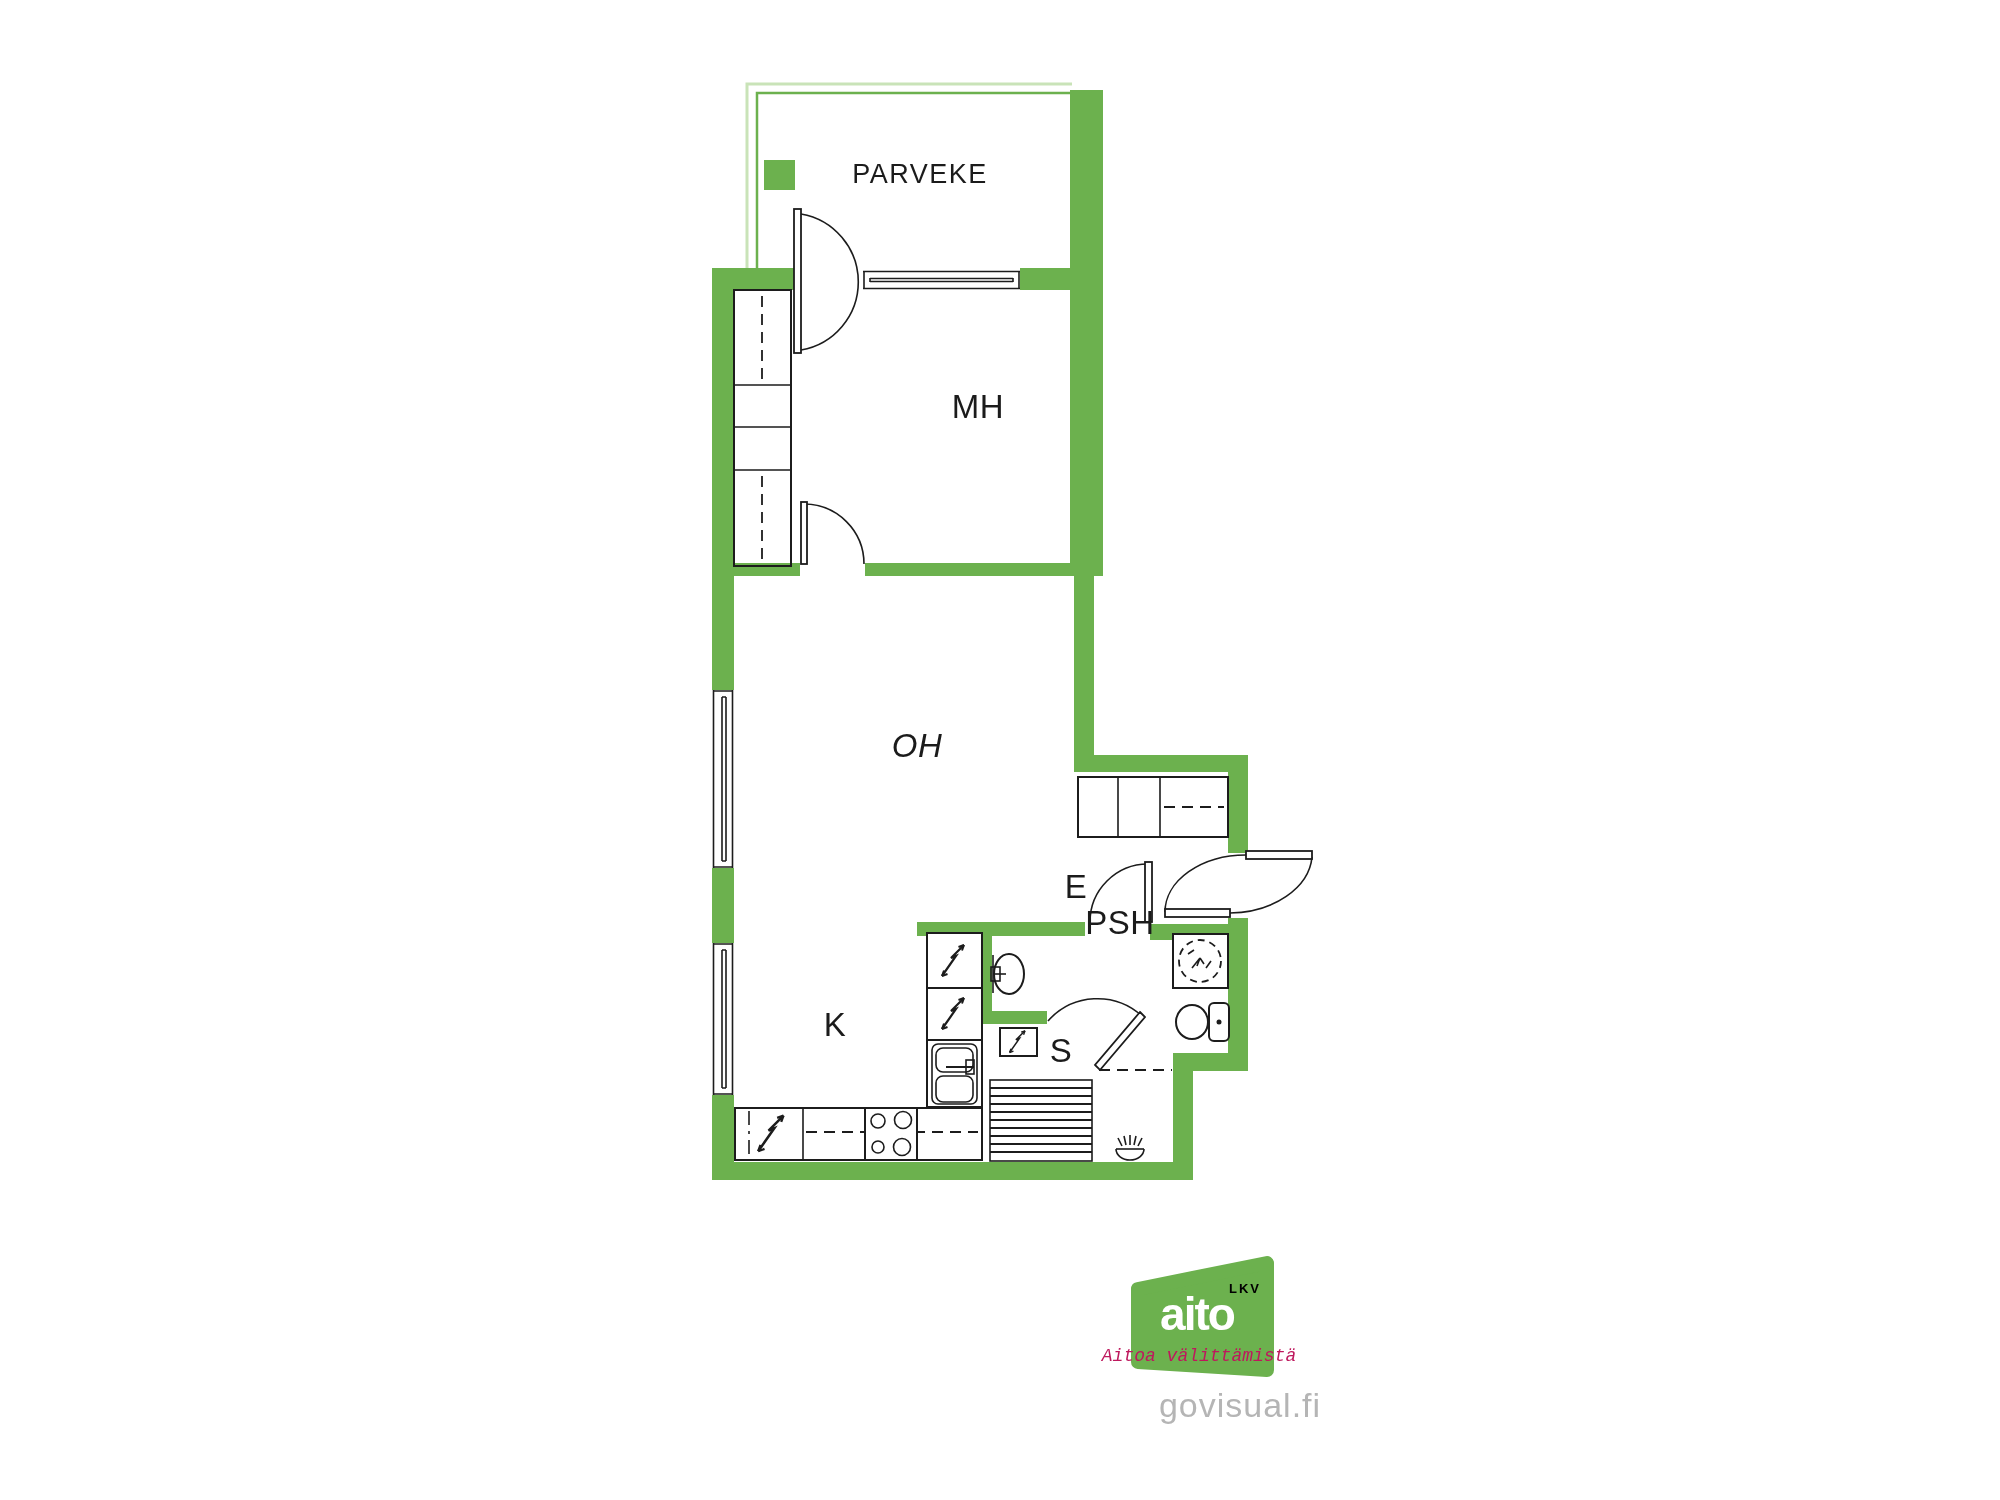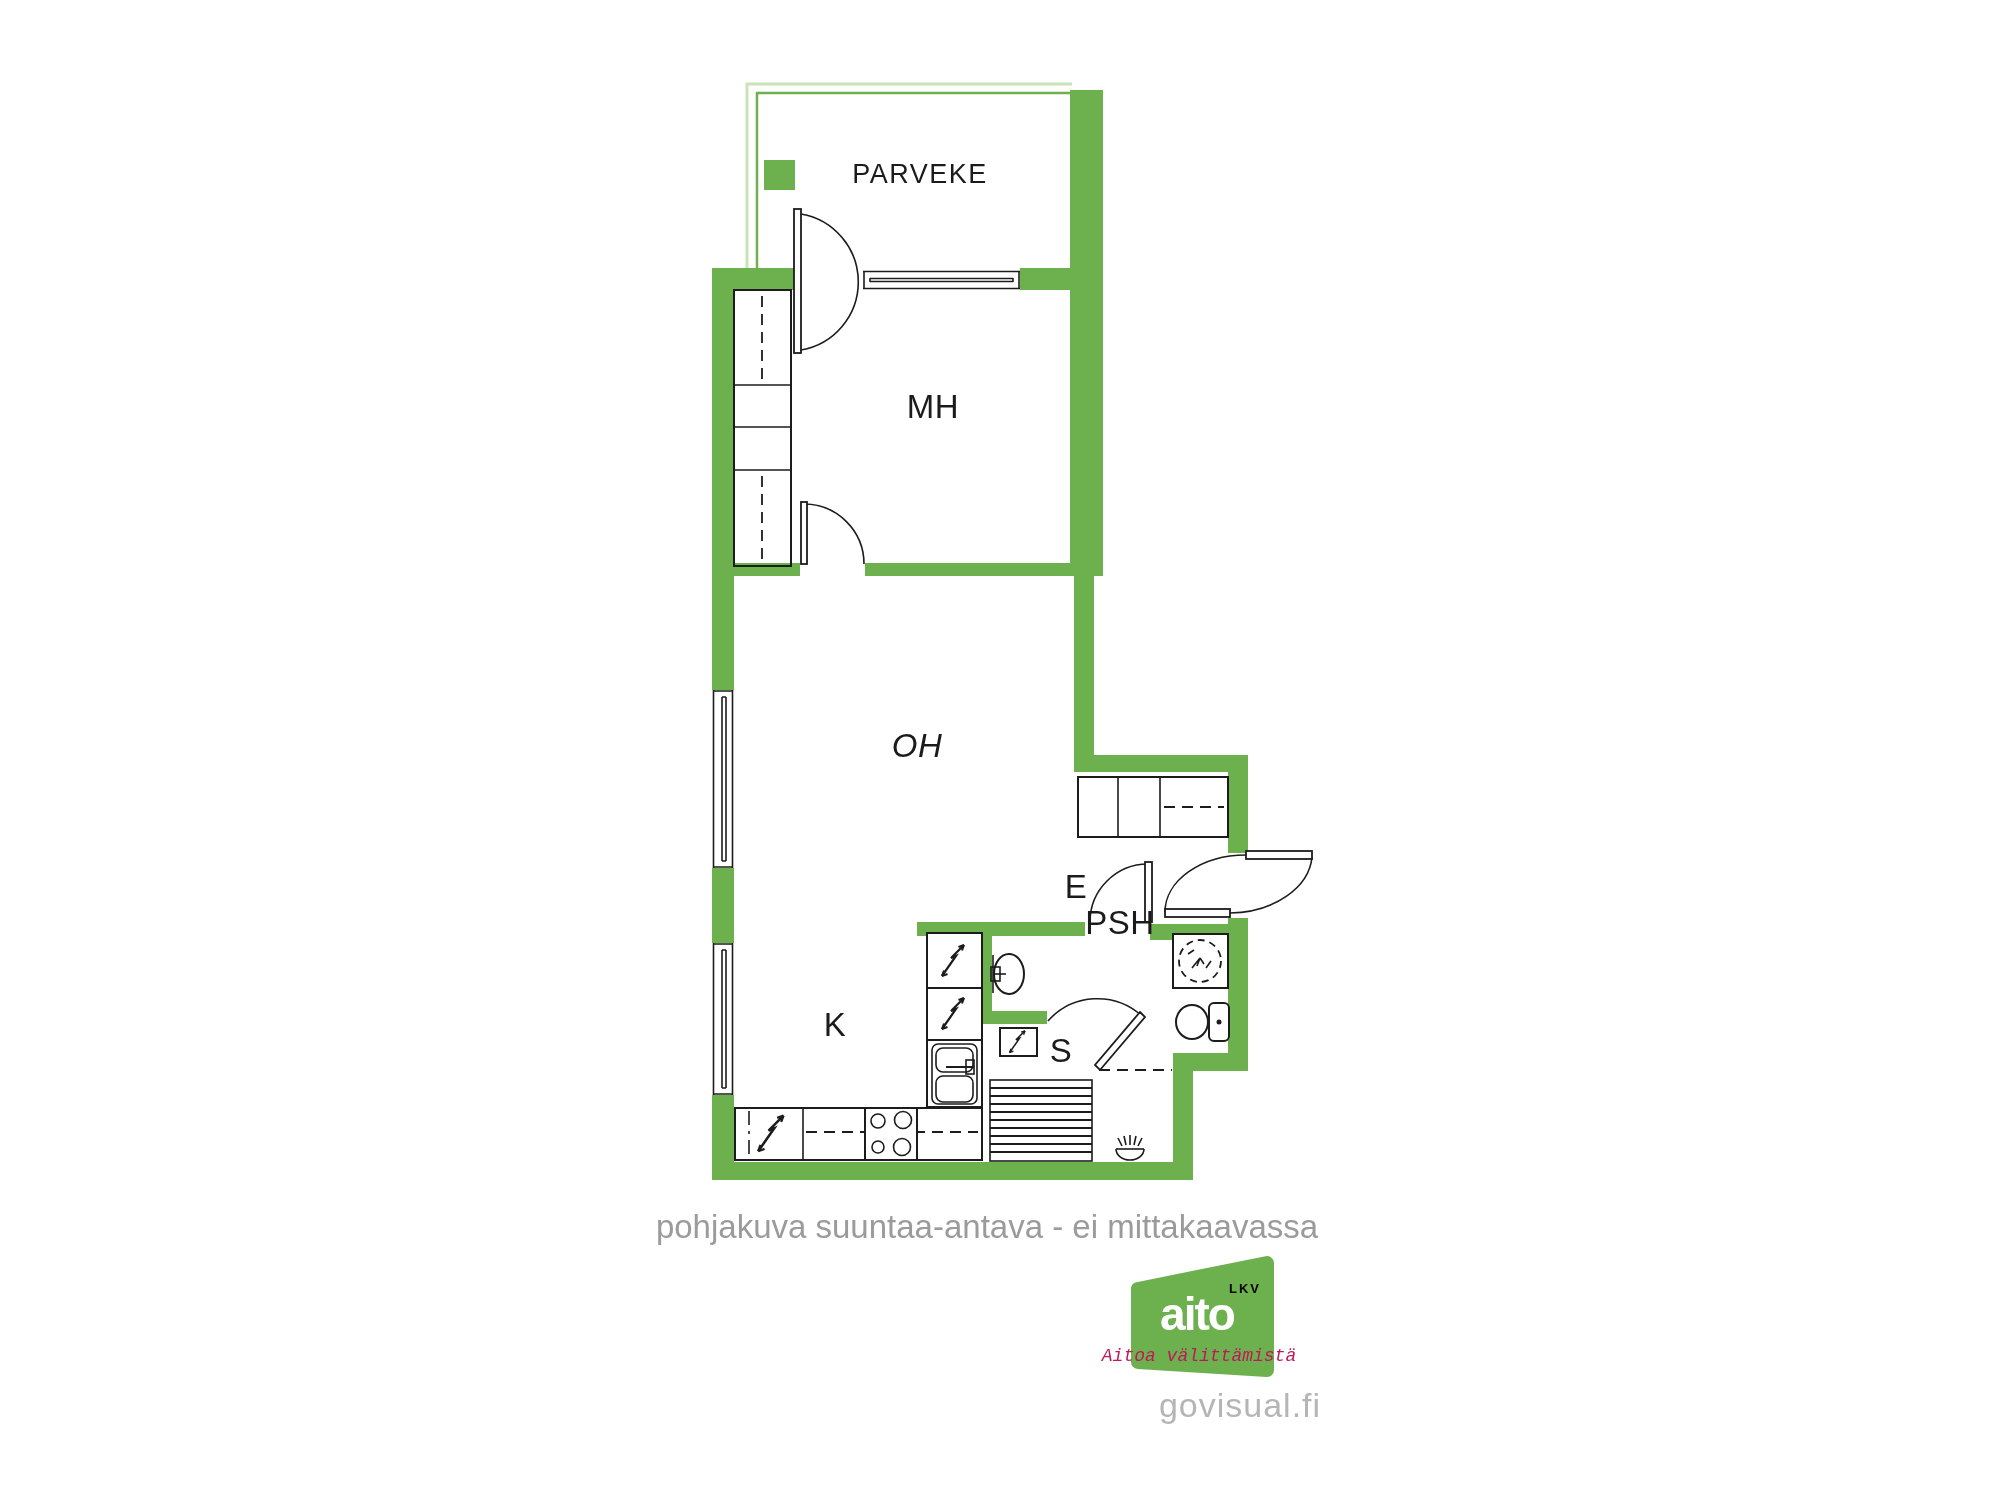--- a/index.html
+++ b/index.html
@@ -197,26 +197,25 @@
       <path class="ink-thin" d="M 1130,1145 V 1135 M 1122,1146 L 1118,1138 M 1138,1146 L 1142,1138 M 1126,1145 L 1124,1136 M 1134,1145 L 1136,1136"></path>
     </g>
 
     <path class="dashed" d="M 1099,1070 H 1172"></path>
   </g>
 
   <path d="M 1138,1289 L 1267,1263 L 1267,1370 L 1138,1362 Z" fill="#6cb14e" stroke="#6cb14e" stroke-width="14" stroke-linejoin="round"></path>
 </svg>
 
   <div class="label label-sm" style="left:920px;top:174px;">PARVEKE</div>
-  <div class="label" style="left:933px;top:407px;">MH</div>
+  <div class="label" style="left:978px;top:407px;">MH</div>
   <div class="label" style="left:917px;top:746px;font-style:italic;">OH</div>
   <div class="label" style="left:835px;top:1025px;">K</div>
   <div class="label" style="left:1076px;top:887px;">E</div>
   <div class="label" style="left:1120px;top:923px;">PSH</div>
   <div class="label" style="left:1061px;top:1051px;">S</div>
 
-  <div id="caption">pohjakuva suuntaa-antava - ei mittakaavassa</div>
 
   <div id="logo-text">aito</div>
   <div id="logo-badge">LKV</div>
   <div id="logo-tagline">Aitoa välittämistä</div>
   <div id="website">govisual.fi</div>
 </div>
 
 </body></html>

